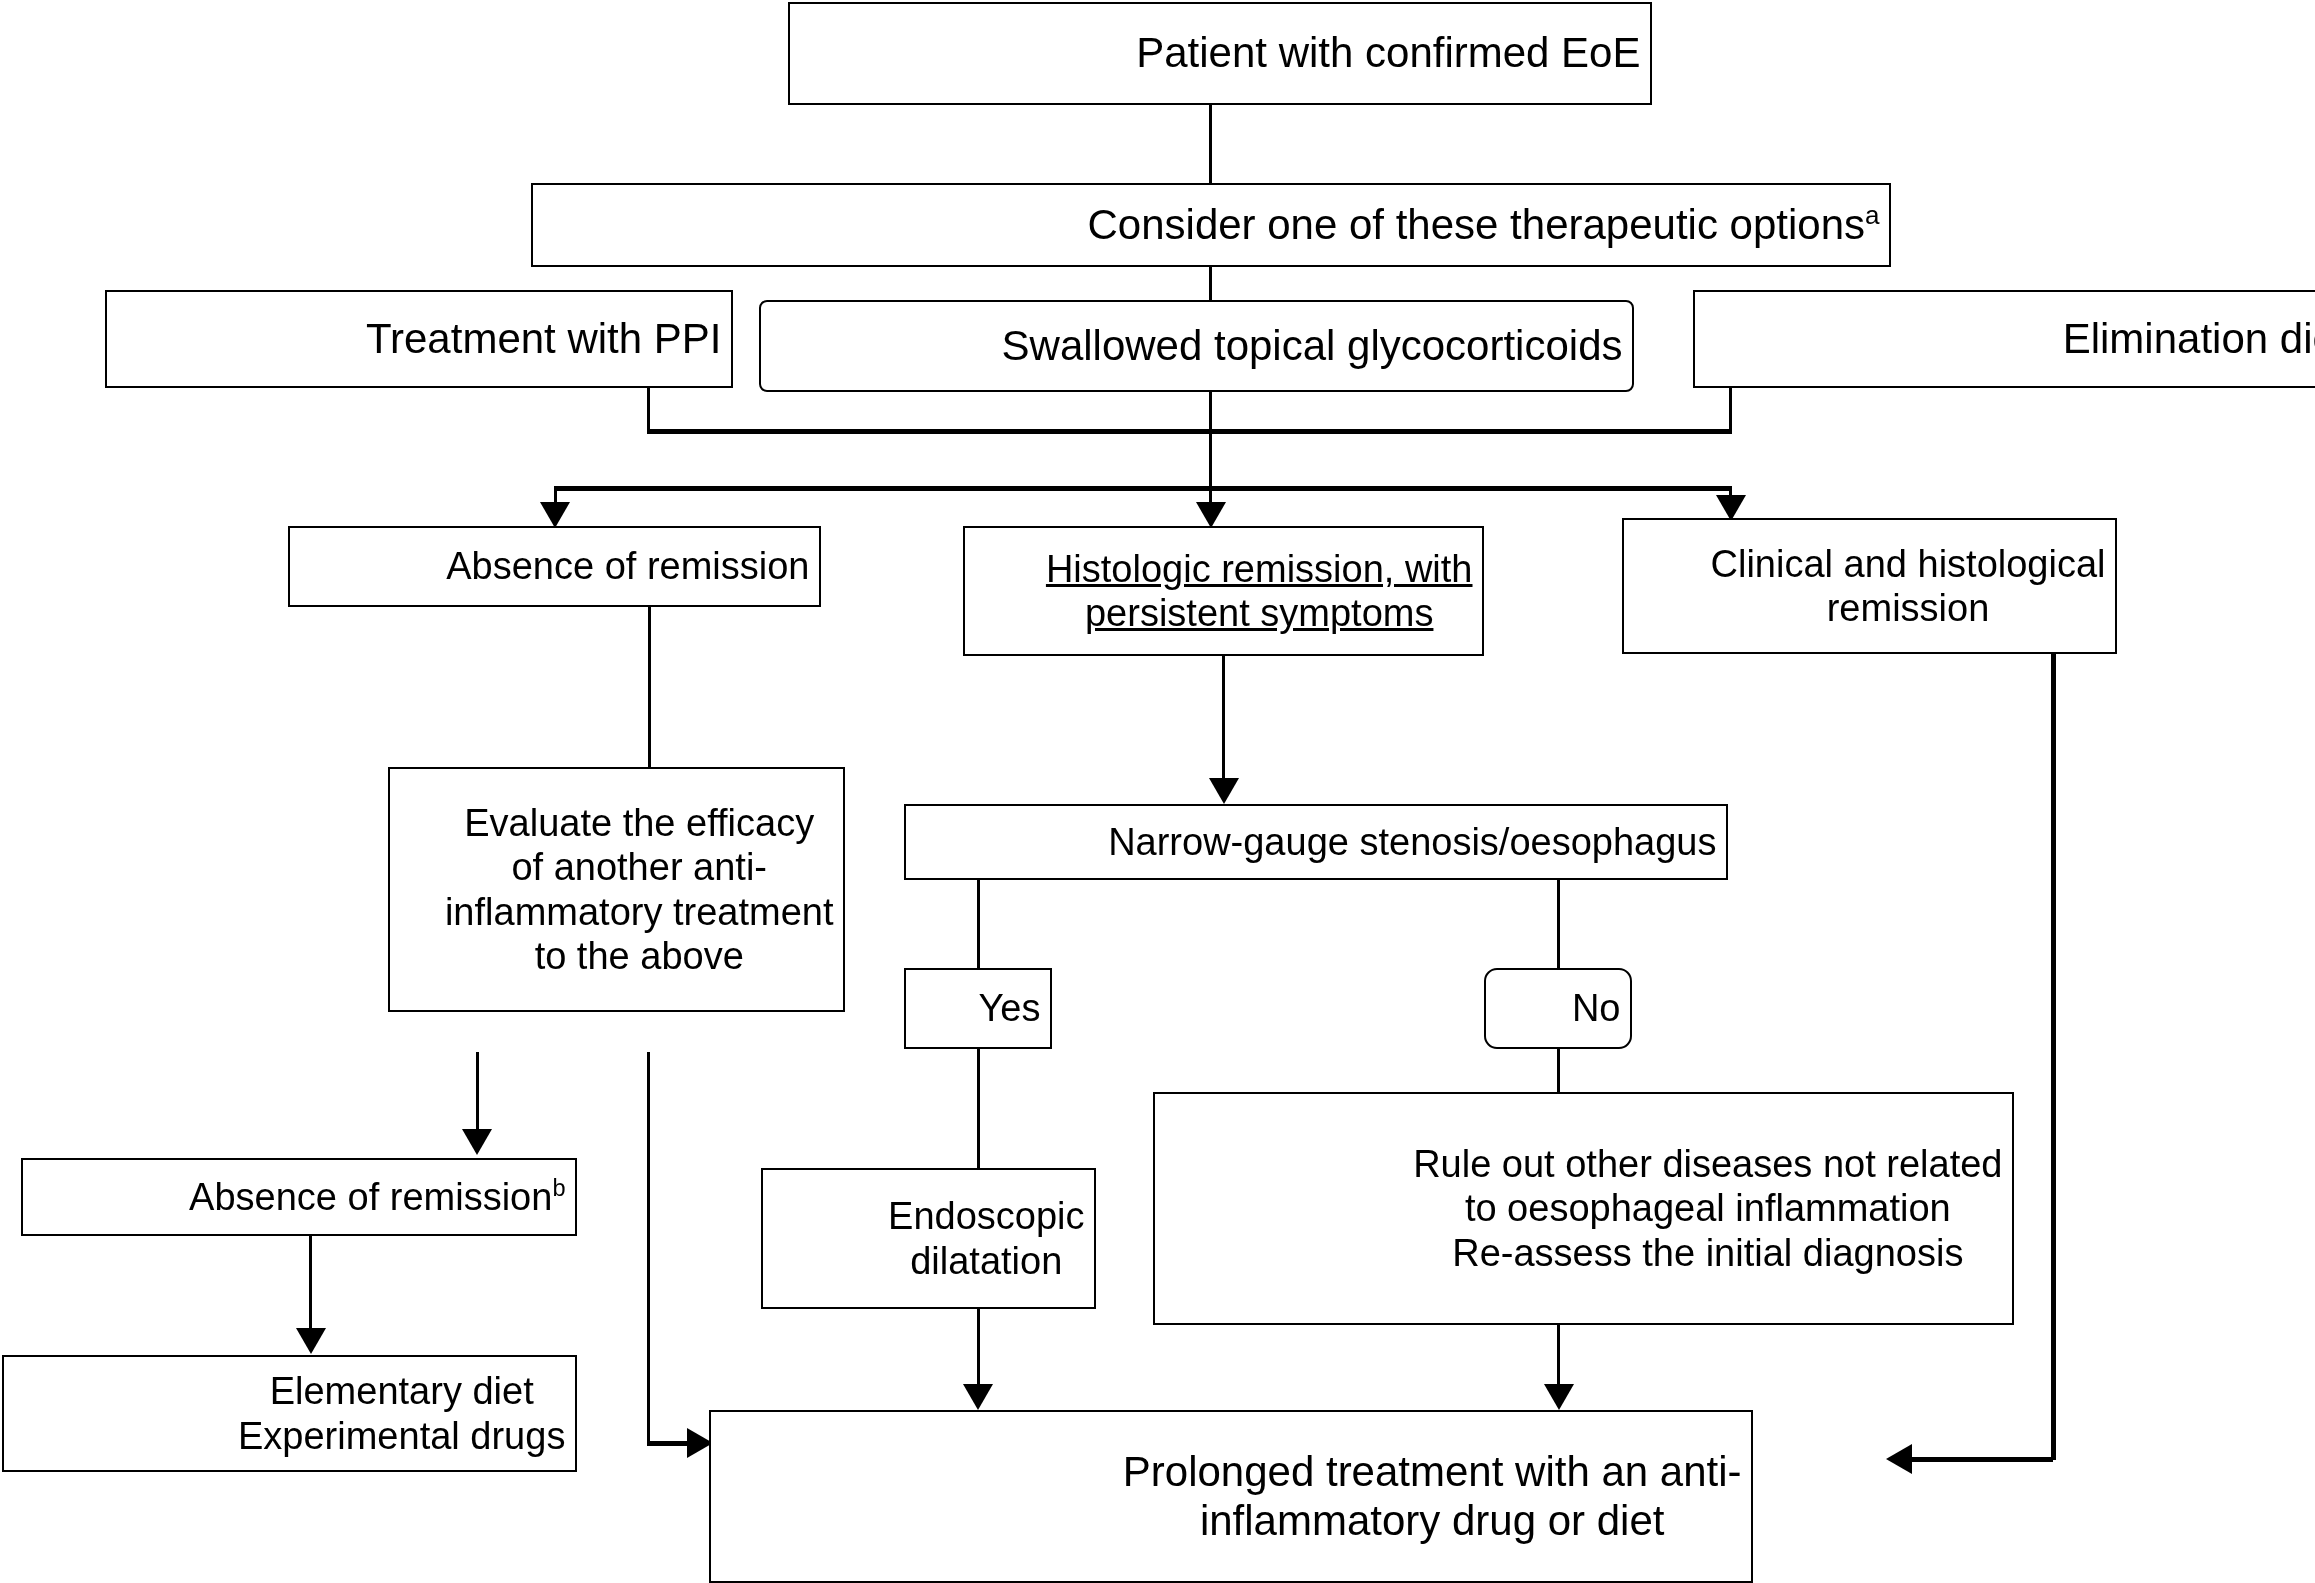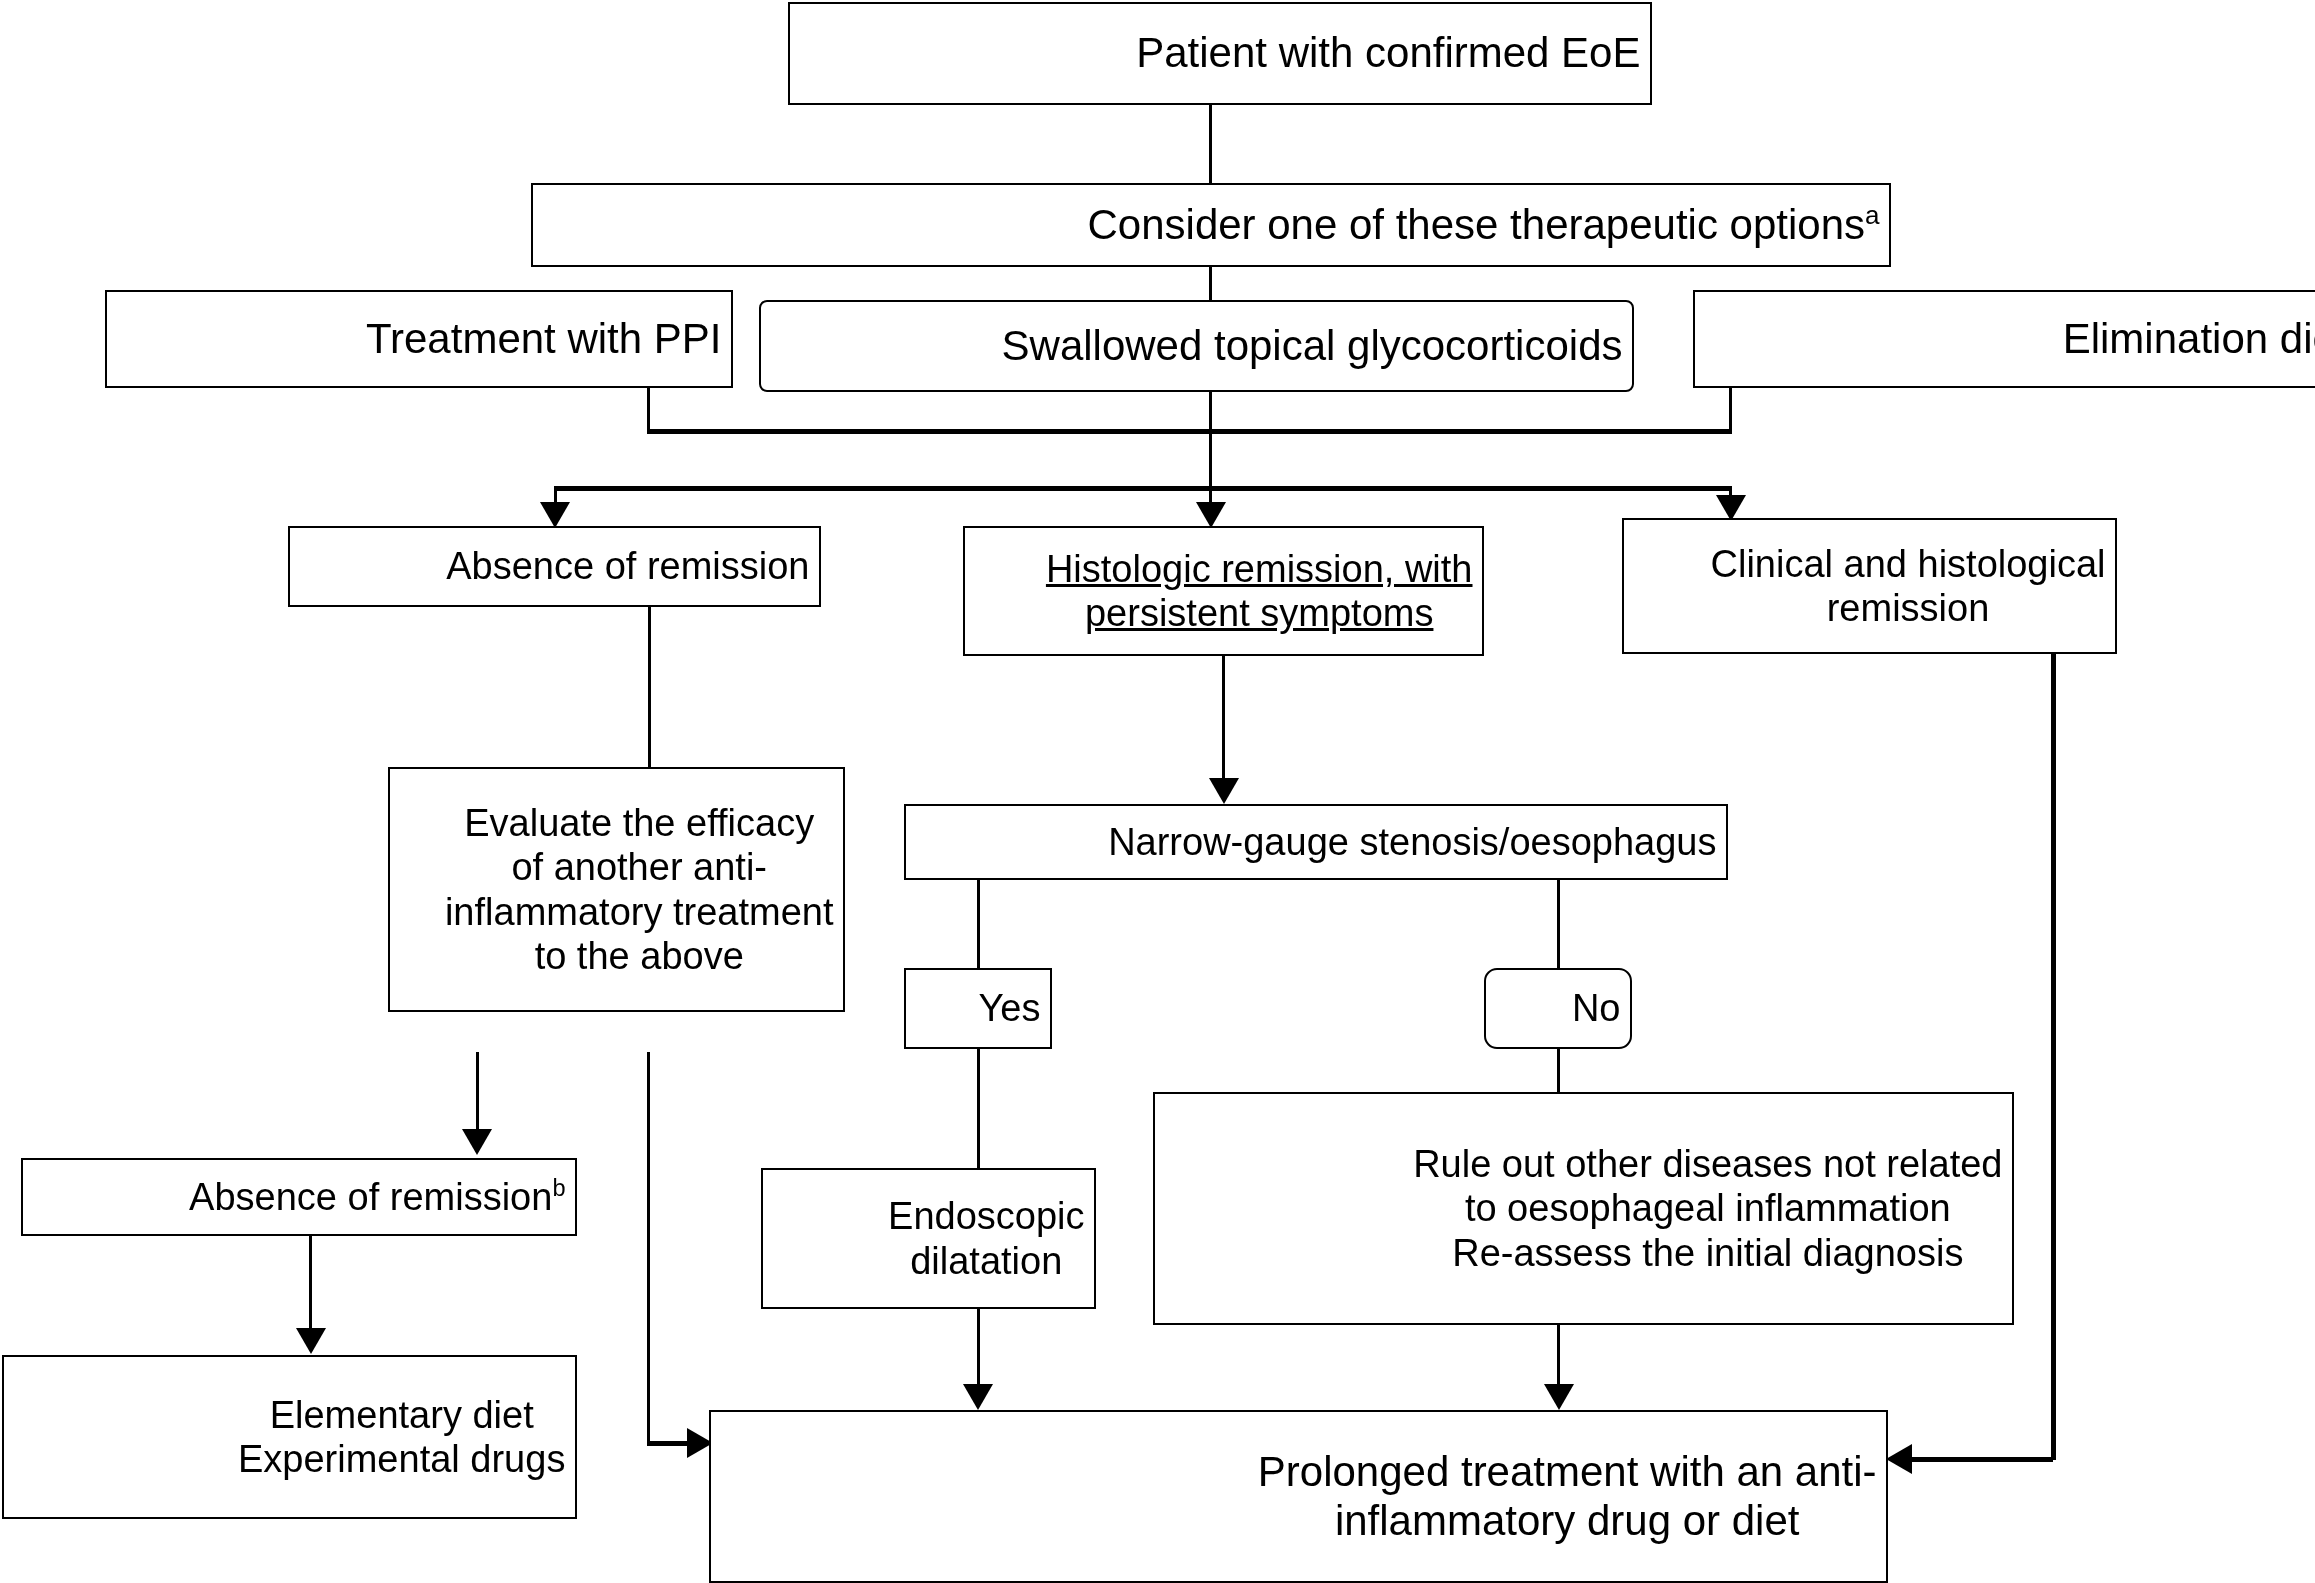--- a/index.html
+++ b/index.html
@@ -138,26 +138,26 @@
     <span class="txt">Rule out other diseases not related
 to oesophageal inflammation
 Re-assess the initial diagnosis</span>
   </div>
 
   <div class="node fs-md" style="left:761px; top:1168px; width:335px; height:141px;">
     <span class="txt">Endoscopic
 dilatation</span>
   </div>
 
-  <div class="node fs-md" style="left:1.9px; top:1355px; width:575px; height:164px;">
+  <div class="node fs-md" style="left:1.9px; top:1355px; width:575px; height:117px;">
     <span class="txt">Elementary diet
 Experimental drugs</span>
   </div>
 
-  <div class="node fs-lg" style="left:709px; top:1410px; width:1179px; height:173px;">
+  <div class="node fs-lg" style="left:709px; top:1410px; width:1044px; height:173px;">
     <span class="txt">Prolonged treatment with an anti-
 inflammatory drug or diet</span>
   </div>
 
   <div class="ln ln-v" style="left:1209px; top:103px; height:82px;"></div>
 
   <div class="ln ln-v" style="left:1209px; top:264px; height:38px;"></div>
   <div class="ln ln-v" style="left:1209px; top:380px; height:107px;"></div>
 
   <div class="ln ln-v" style="left:647px; top:385px; height:46px;"></div>

